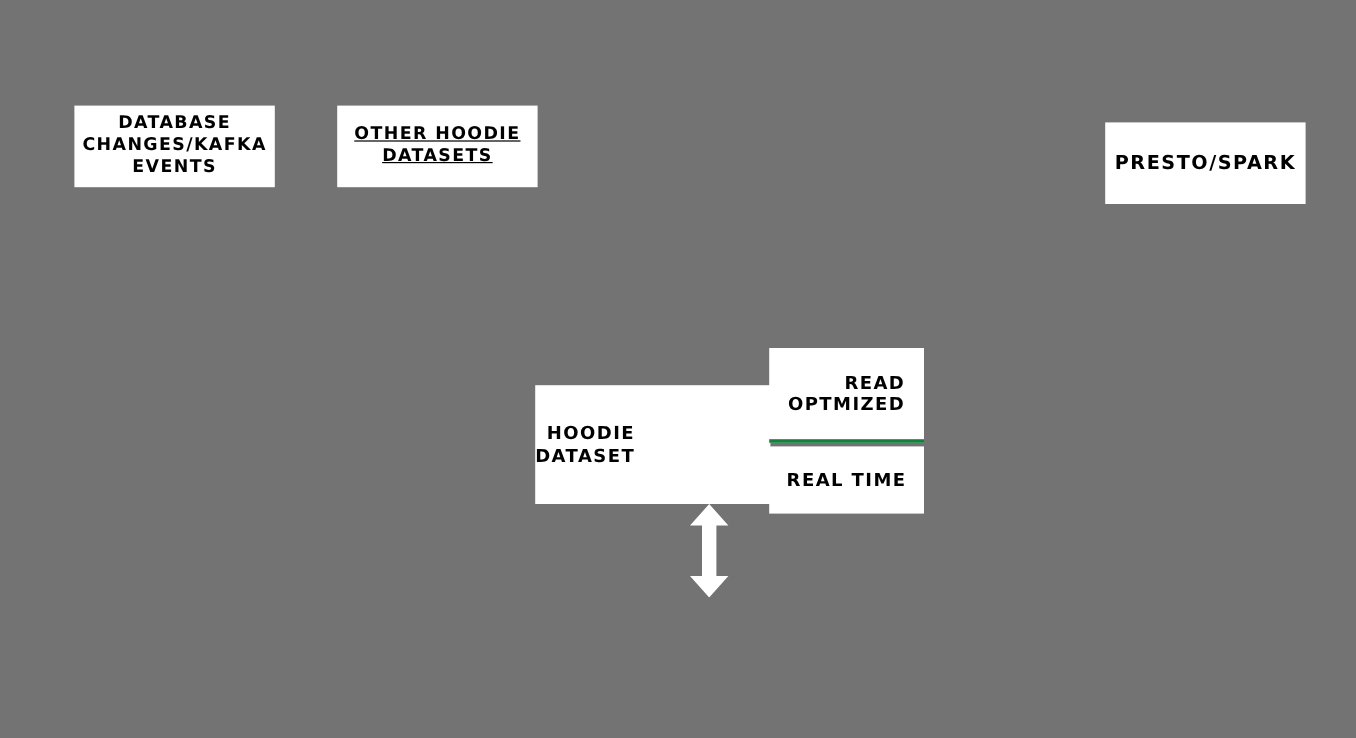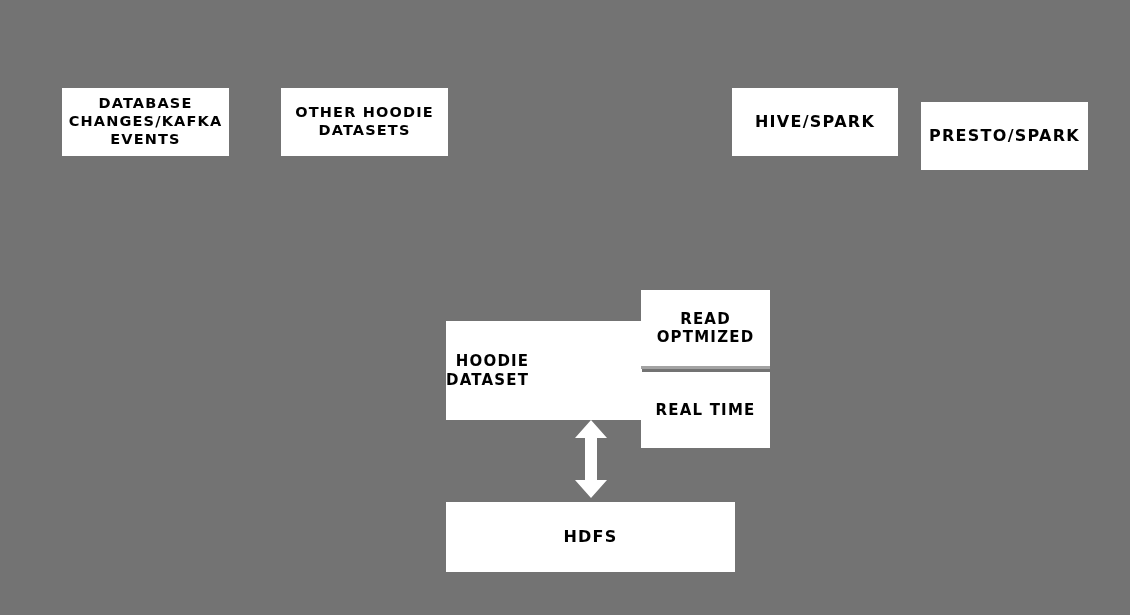--- a/index.html
+++ b/index.html
@@ -32,43 +32,44 @@
     font-size: 15px;
     font-family: "DejaVu Sans", sans-serif;
   }
   .node .label {
     display: block;
     white-space: pre-line;
   }
 
   
   #box-db-changes   { left: 62px;  top: 88px;  width: 167px; height: 68px; font-size: 14.5px; }
-  #box-other-hoodie { left: 281px; top: 88px;  width: 167px; height: 68px; font-size: 14.5px; }
+  #box-other-hoodie { left: 281px; top: 88px;  width: 167px; height: 68px; font-size: 14.5px; text-decoration: underline; }
 
   
   #box-hive-spark   { left: 732px; top: 88px;  width: 166px; height: 68px; font-size: 16px; }
   #box-presto-spark { left: 921px; top: 102px;  width: 167px; height: 68px; font-size: 16px; }
 
   
   #box-hoodie-dataset {
     left: 446px; top: 321px; width: 196px; height: 99px;
     justify-content: flex-start;
     text-align: right;
     padding-right: 14px;
     font-size: 15px;
   }
 
   
   #box-read-optimized {
     left: 641px; top: 290px; width: 129px; height: 79px;
-    border-bottom: 3px solid #a3a3a3;
+    border-bottom: 3px solid #15803d;
     font-size: 15px;
+    text-align: right;
   }
   #box-real-time {
-    left: 641px; top: 372px; width: 129px; height: 76px;
+    left: 641px; top: 372px; width: 129px; height: 56px;
     font-size: 15px;
   }
 
   
   #box-hdfs { left: 446px; top: 502px; width: 289px; height: 70px; font-size: 16px; }
 
   
   #arrow-hoodie-hdfs {
     position: absolute;
     left: 574px;
@@ -87,23 +88,20 @@
     <span class="label">Database
 Changes/Kafka
 Events</span>
   </div>
 
   <div class="node" id="box-other-hoodie">
     <span class="label">Other Hoodie
 Datasets</span>
   </div>
 
-  <div class="node" id="box-hive-spark">
-    <span class="label">Hive/Spark</span>
-  </div>
 
   <div class="node" id="box-presto-spark">
     <span class="label">Presto/Spark</span>
   </div>
 
   <div class="node" id="box-hoodie-dataset">
     <span class="label">Hoodie
 Dataset</span>
   </div>
 
@@ -115,17 +113,14 @@
   <div class="node" id="box-real-time">
     <span class="label">Real Time</span>
   </div>
 
   <div id="arrow-hoodie-hdfs">
     <svg viewBox="0 0 34 78" xmlns="http://www.w3.org/2000/svg" aria-hidden="true">
       <polygon fill="#ffffff" points="17,0 33,18 23,18 23,60 33,60 17,78 1,60 11,60 11,18 1,18"></polygon>
     </svg>
   </div>
 
-  <div class="node" id="box-hdfs">
-    <span class="label">HDFS</span>
-  </div>
 
 </div>
 
 </body></html>

